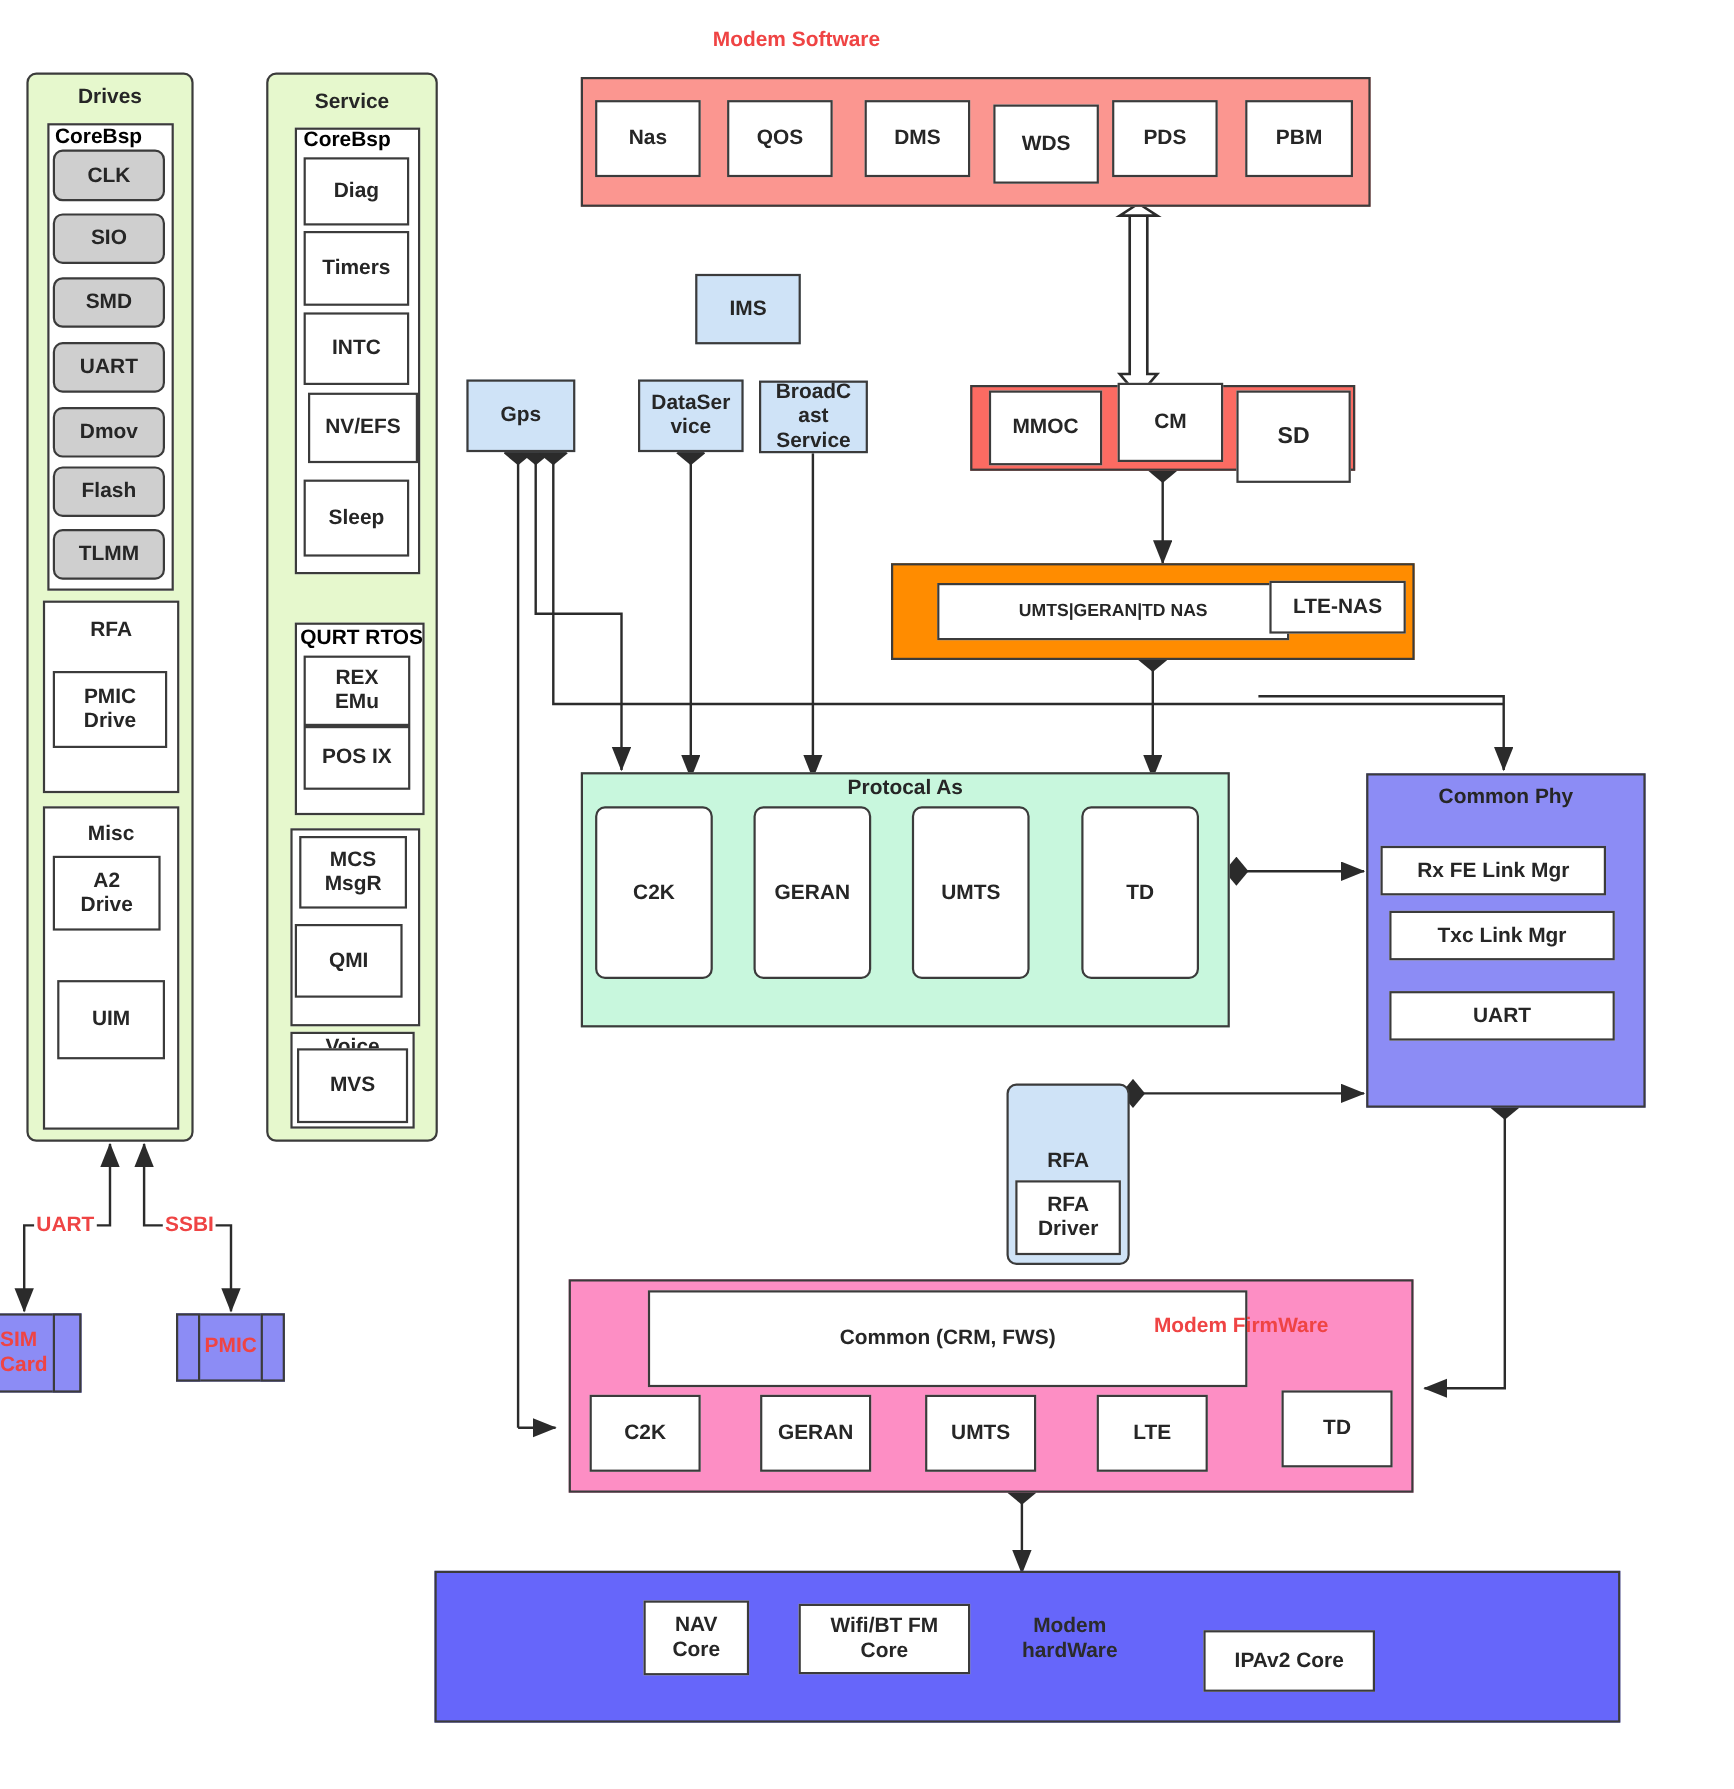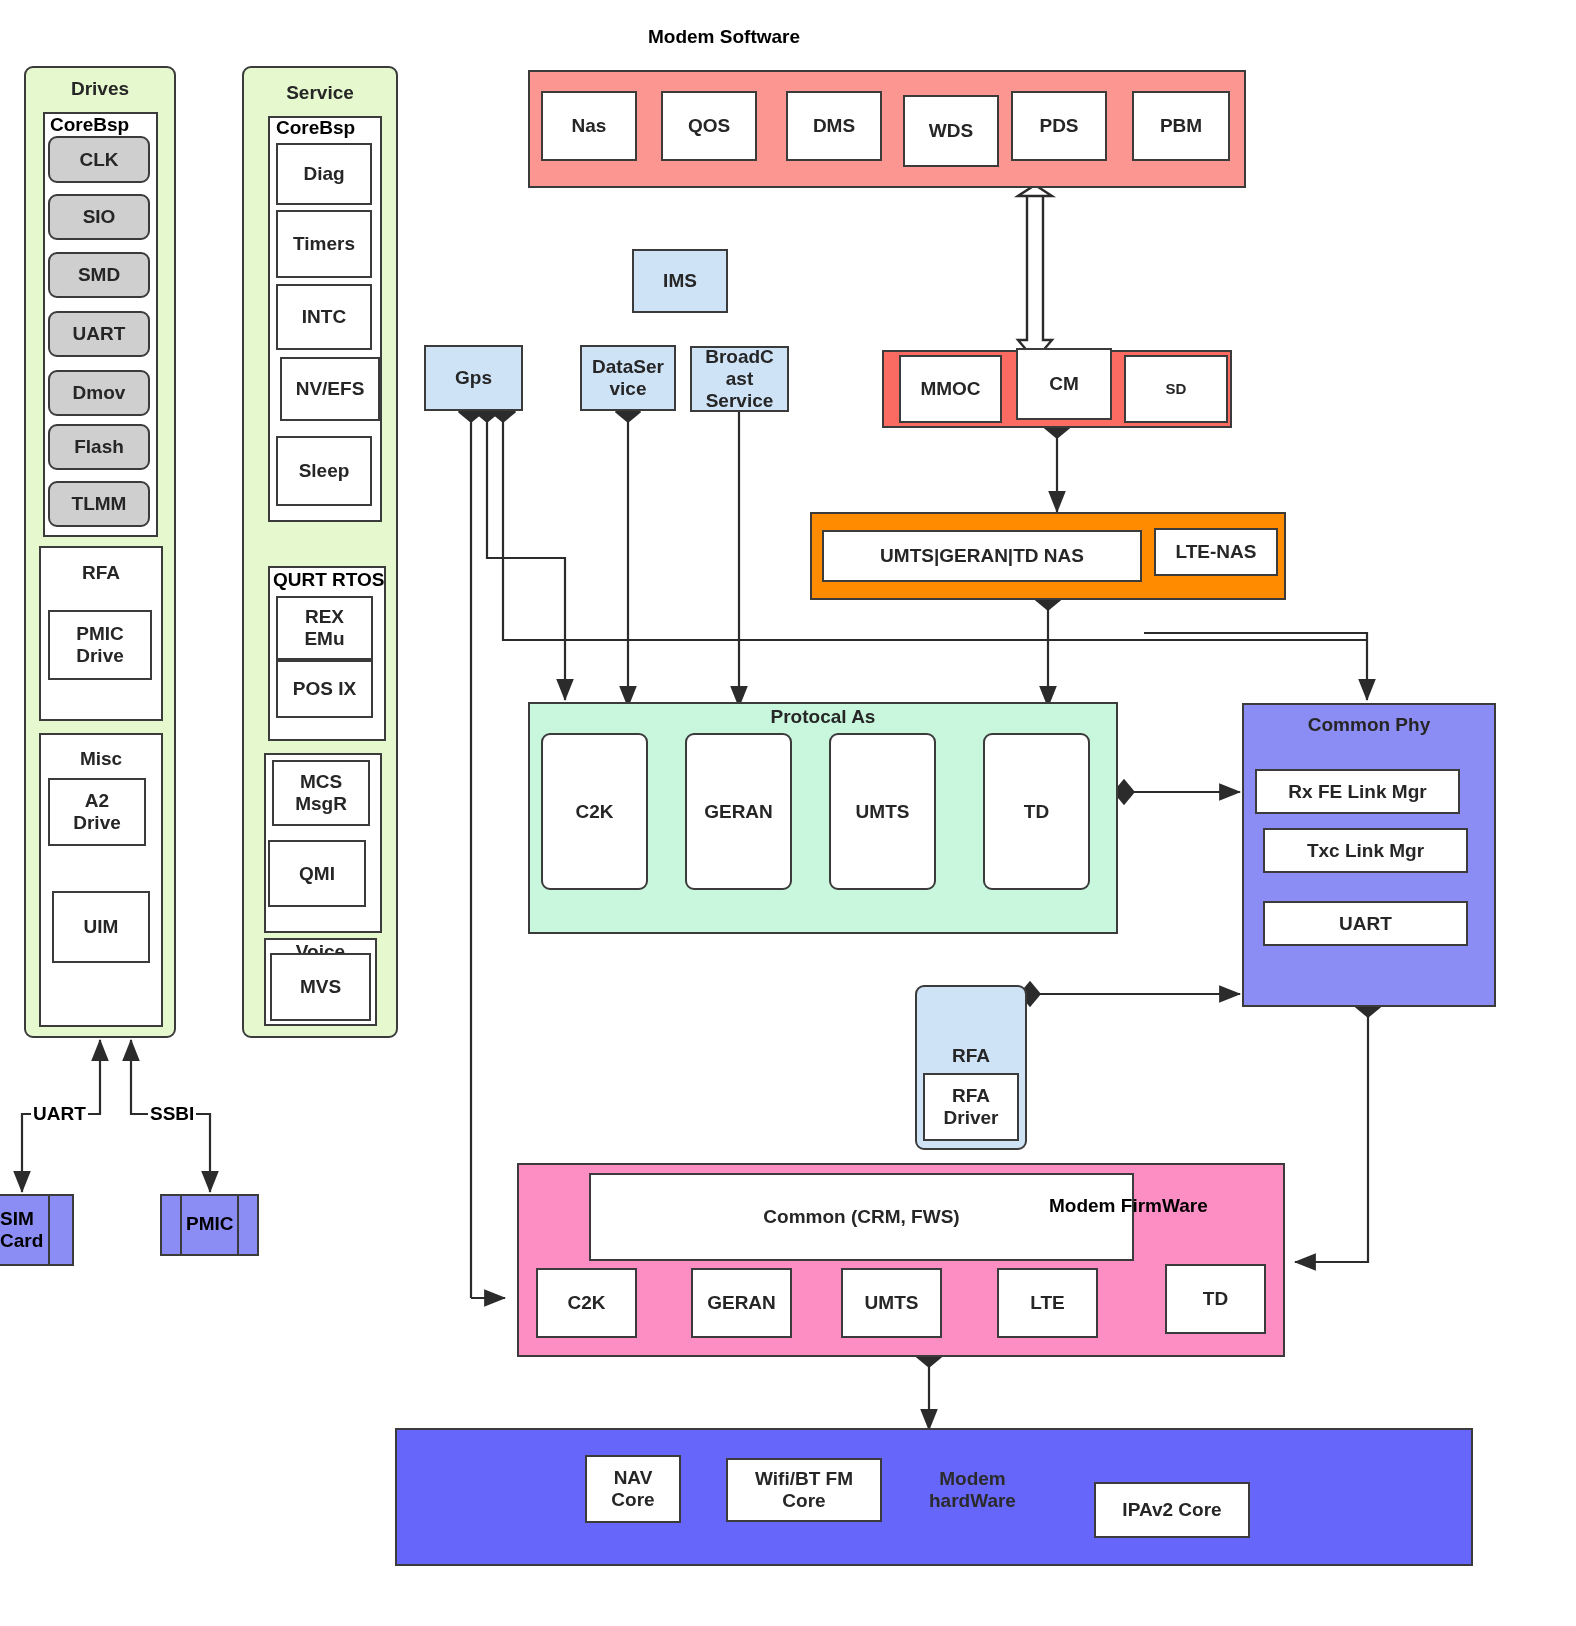--- a/index.html
+++ b/index.html
@@ -49,21 +49,21 @@
     pointer-events: none;
   }
   .lbl-left {
     position: absolute;
     font-weight: bold;
     color: #000000;
   }
   .plain {
     position: absolute;
     font-weight: bold;
-    color: #000000;
+    color: #ef4444;
     white-space: nowrap;
   }
   svg.wires { position: absolute; left:0; top:0; width:1576px; height:1626px; overflow: visible; }
 </style>
 </head>
 <body>
 
 <div id="canvas">
 
   <svg class="wires">
@@ -177,24 +177,24 @@
   <div class="box lblue" style="left:424px; top:345px; width:99px; height:66px; font-size:19px;">Gps</div>
   <div class="box lblue" style="left:580px; top:345px; width:96px; height:66px; font-size:19px; white-space:pre-line;">DataSer
 vice</div>
   <div class="box lblue" style="left:690px; top:346px; width:99px; height:66px; font-size:19px; white-space:pre-line;">BroadC
 ast
 Service</div>
 
   <div class="box red" style="left:882px; top:350px; width:350px; height:78px;"></div>
   <div class="box" style="left:899px; top:355px; width:103px; height:68px; font-size:19px;">MMOC</div>
   <div class="box" style="left:1016px; top:348px; width:96px; height:72px; font-size:19px;">CM</div>
-  <div class="box" style="left:1124px; top:355px; width:104px; height:68px; font-size:15px;">SD</div>
+  <div class="box" style="left:1124px; top:355px; width:104px; height:84px; font-size:21px;">SD</div>
 
   <div class="box orange" style="left:810px; top:512px; width:476px; height:88px;"></div>
-  <div class="box" style="left:822px; top:530px; width:320px; height:52px; font-size:19px;">UMTS|GERAN|TD  NAS</div>
+  <div class="box" style="left:852px; top:530px; width:320px; height:52px; font-size:16px;">UMTS|GERAN|TD  NAS</div>
   <div class="box" style="left:1154px; top:528px; width:124px; height:48px; font-size:19px;">LTE-NAS</div>
 
   <div class="box mint" style="left:528px; top:702px; width:590px; height:232px;"></div>
   <div class="title" style="left:528px; top:706px; width:590px; font-size:19px;">Protocal As</div>
   <div class="box rounded" style="left:541px; top:733px; width:107px; height:157px; font-size:19px;">C2K</div>
   <div class="box rounded" style="left:685px; top:733px; width:107px; height:157px; font-size:19px;">GERAN</div>
   <div class="box rounded" style="left:829px; top:733px; width:107px; height:157px; font-size:19px;">UMTS</div>
   <div class="box rounded" style="left:983px; top:733px; width:107px; height:157px; font-size:19px;">TD</div>
 
   <div class="box purple" style="left:1242px; top:703px; width:254px; height:304px;"></div>

